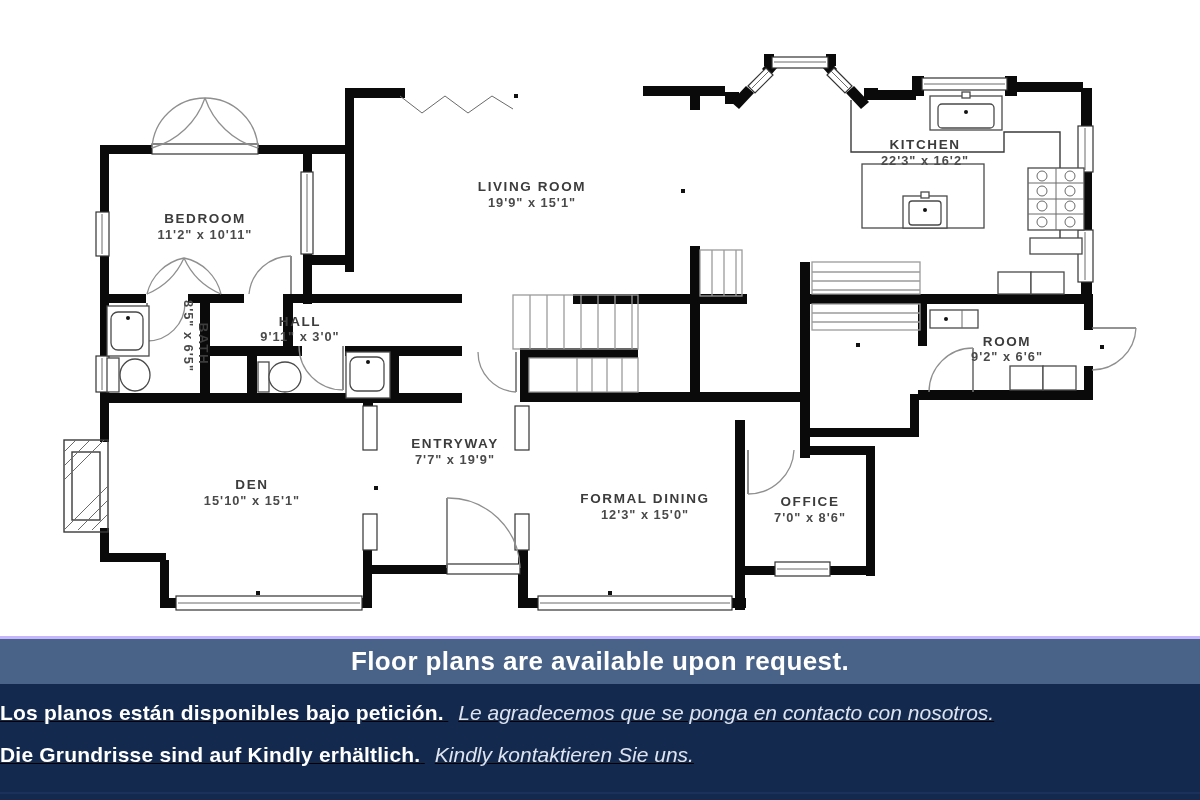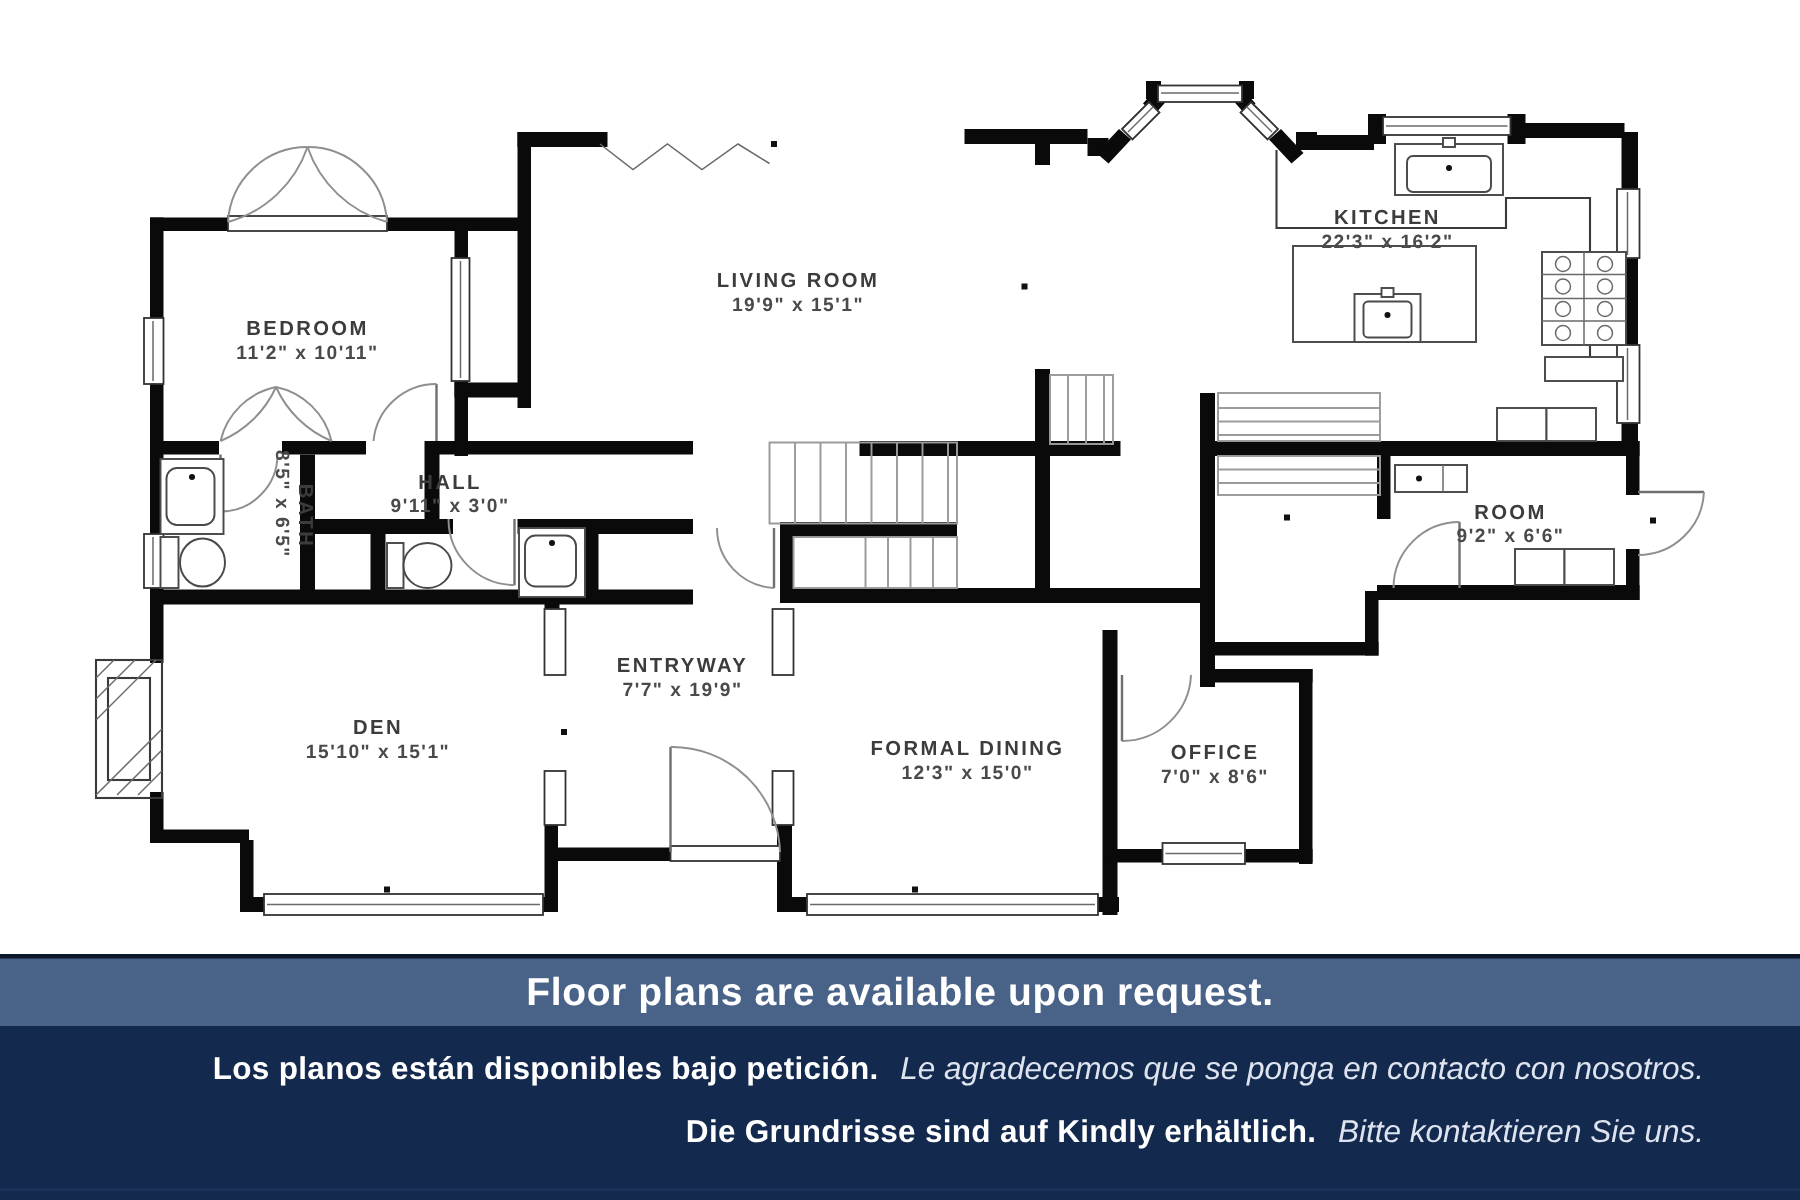--- a/index.html
+++ b/index.html
@@ -16,26 +16,26 @@
   .winbox{fill:#ffffff;stroke:#333333;stroke-width:1.2;}
   .arc{stroke:#8f8f8f;stroke-width:1.3;fill:none;}
   .leaf{stroke:#6f6f6f;stroke-width:1.6;fill:none;}
   .dot{fill:#111111;}
   .roomname{font-family:"Liberation Sans",sans-serif;font-size:13.5px;font-weight:700;
             fill:#3c3c3c;letter-spacing:1.6px;text-anchor:middle;}
   .roomdims{font-family:"Liberation Sans",sans-serif;font-size:12.8px;font-weight:700;
             fill:#4a4a4a;letter-spacing:1px;text-anchor:middle;}
   
   .band-primary{position:absolute;left:0;top:636px;width:1200px;height:48px;
-    background:#486288;border-top:3px solid #0f172a;box-sizing:border-box;
+    background:#486288;border-top:3px solid #c4b5fd;box-sizing:border-box;
     display:flex;align-items:center;justify-content:center;white-space:nowrap;}
   .band-primary .b{color:#ffffff;font-size:26px;font-weight:700;letter-spacing:.4px;}
   .band-primary .r{color:#edf1f8;font-size:26px;font-weight:400;margin-left:12px;letter-spacing:.4px;}
   .band-navy{position:absolute;left:0;top:684px;width:1200px;height:116px;background:#14294e;}
-  .band-navy .line{position:absolute;left:0;width:1136px;text-align:right;white-space:nowrap;}
+  .band-navy .line{position:absolute;left:0;width:1136px;text-align:left;white-space:nowrap;text-decoration:underline;}
   .band-navy .line1{top:17px;}
   .band-navy .line2{top:59px;}
   .band-navy .b{color:#ffffff;font-size:21px;font-weight:700;letter-spacing:.2px;}
   .band-navy .i{color:#dde4ef;font-size:21px;font-style:italic;font-weight:400;margin-left:10px;}
   .band-navy .edge{position:absolute;left:0;top:108px;width:1200px;height:2px;background:#1e355e;opacity:.7;}
 </style>
 </head>
 <body>
 
 <div class="stage">
@@ -346,18 +346,18 @@
     <span class="b">Floor plans are available upon request.</span>
   </div>
 
   <div class="band-navy">
     <div class="line line1">
       <span class="b">Los planos están disponibles bajo petición.</span>
       <span class="i">Le agradecemos que se ponga en contacto con nosotros.</span>
     </div>
     <div class="line line2">
       <span class="b">Die Grundrisse sind auf Kindly erhältlich.</span>
-      <span class="i">Bitte kontaktieren Sie uns.</span>
+      <span class="i">Kindly kontaktieren Sie uns.</span>
     </div>
     <div class="edge"></div>
   </div>
 
 </div>
 
 </body></html>

